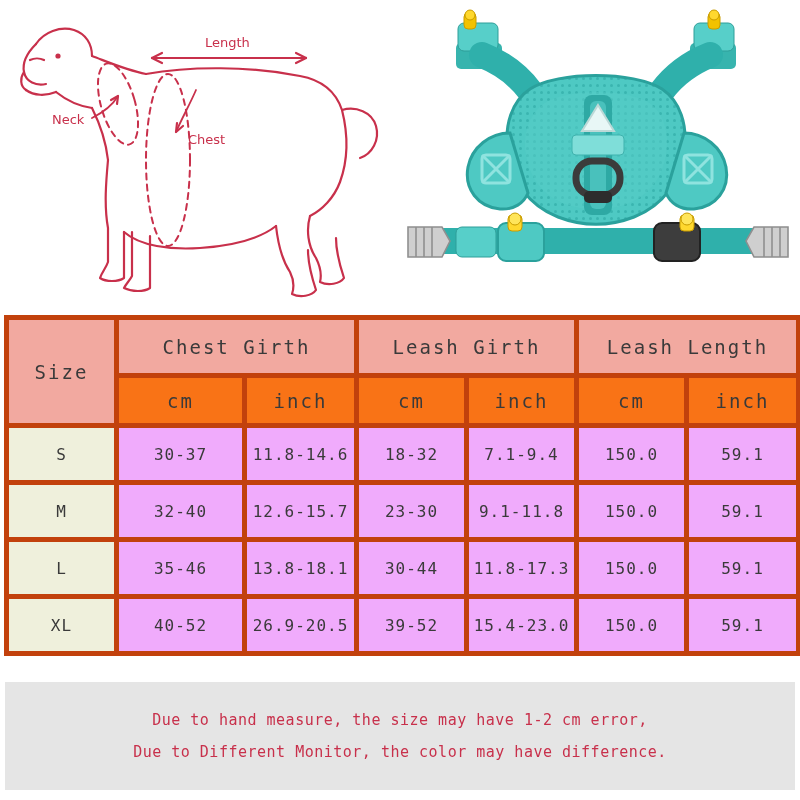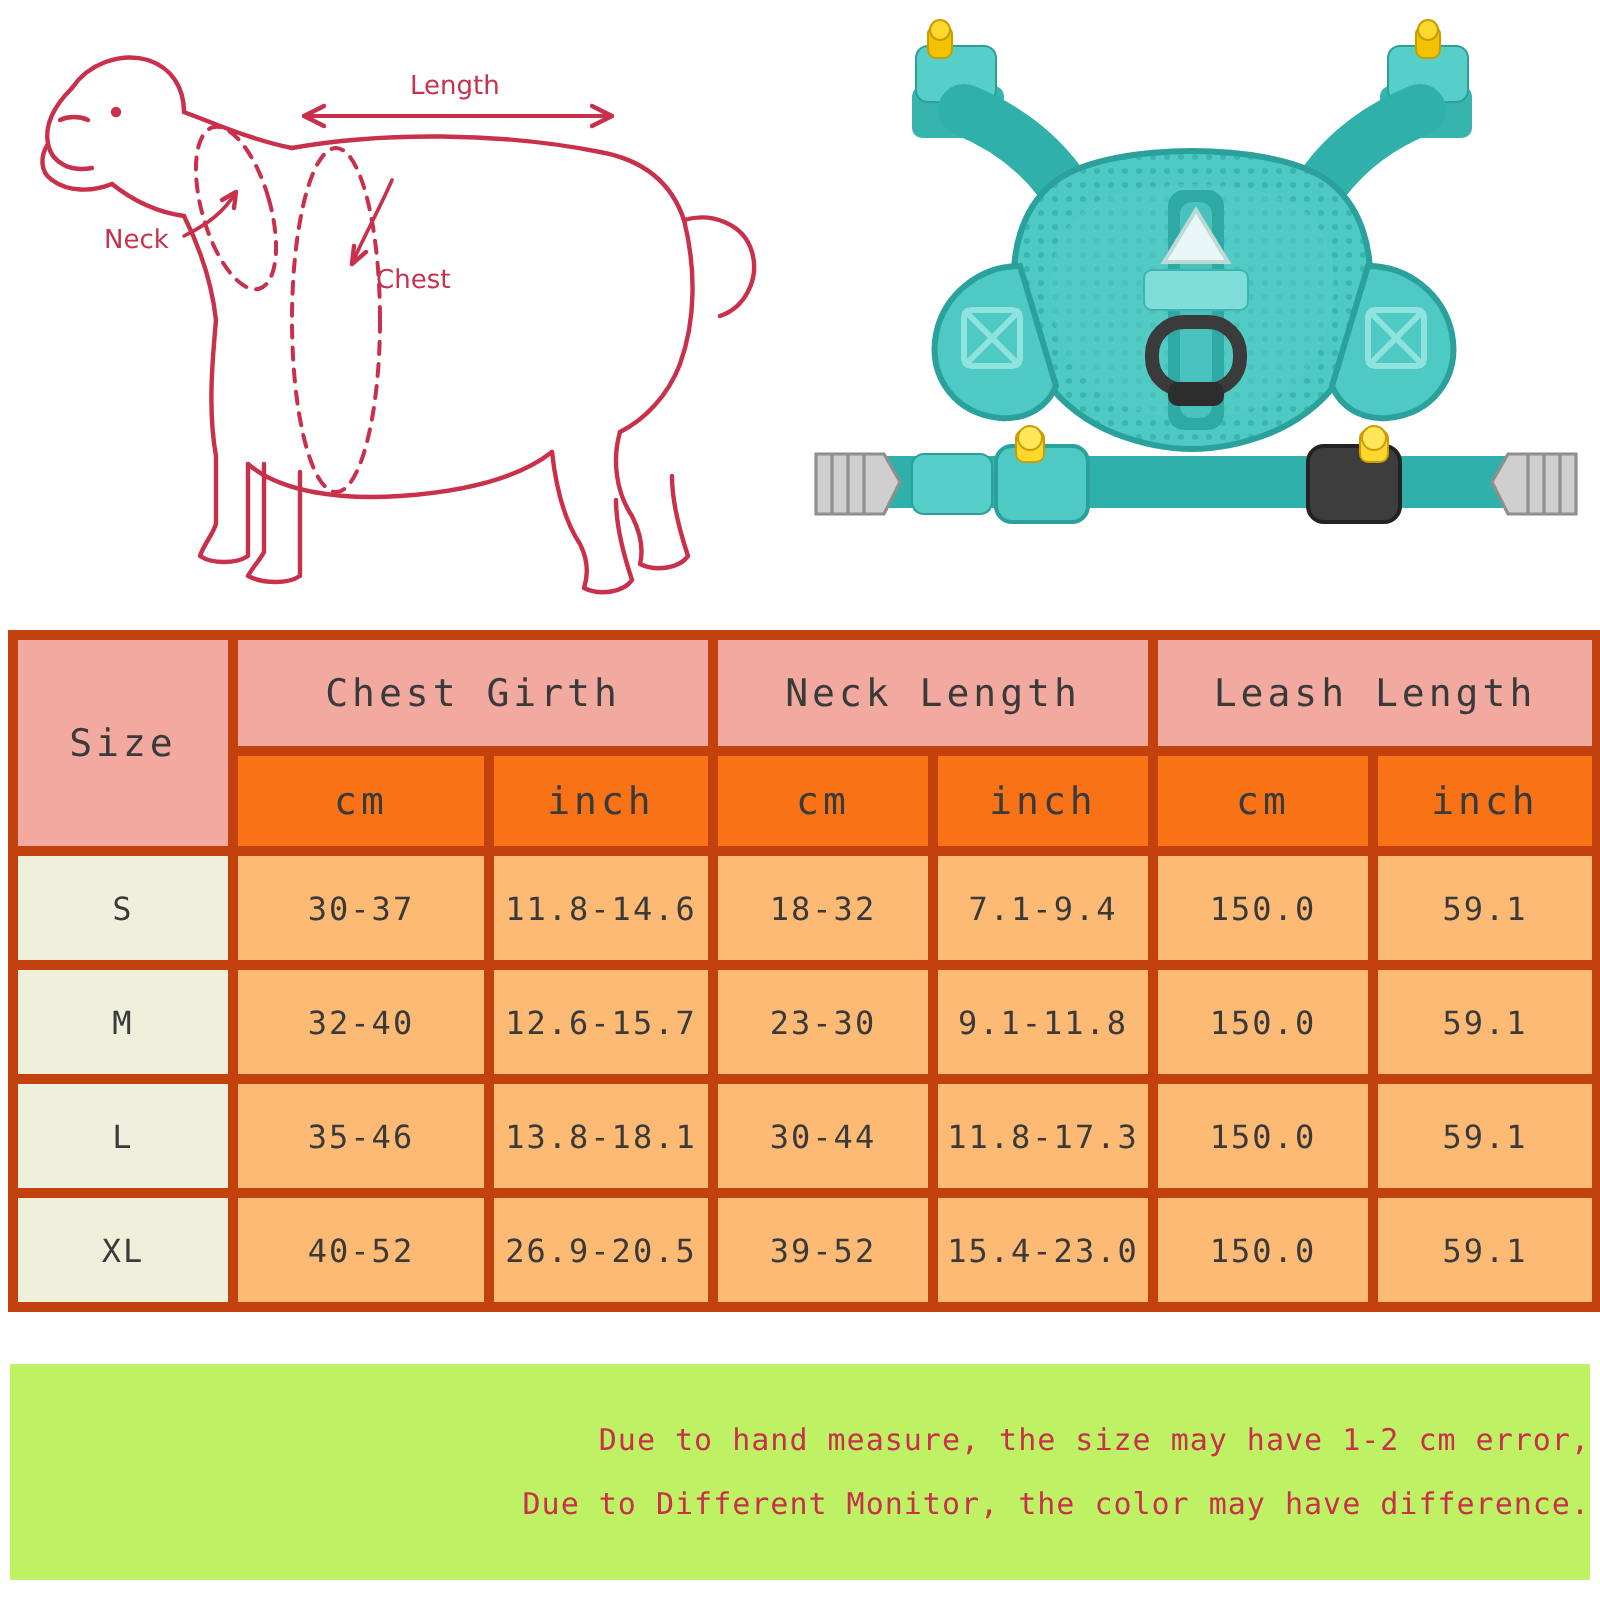--- a/index.html
+++ b/index.html
@@ -61,21 +61,21 @@
     color: #3d3d3d;
   }
   .hdr-unit th {
     background: #f97316;
     height: 50px;
     font-size: 19px;
     letter-spacing: 2px;
     color: #3d3d3d;
   }
   tbody tr td {
-    background: #fdba74;
+    background: #f0abfc;
     height: 57px;
     font-size: 16px;
     letter-spacing: 1px;
   }
   tbody tr td.size-cell {
     background: #eff0dc;
   }
   
   col.c-size   { width: 110px; }
   col.c-cg-cm  { width: 128px; }
@@ -84,25 +84,25 @@
   col.c-ng-in  { width: 110px; }
   col.c-ll-cm  { width: 110px; }
   col.c-ll-in  { width: 112px; }
 
   
   .note {
     position: absolute;
     left: 4px; top: 681px;
     width: 792px;
     height: 110px;
-    background: #bef264;
+    background: #e5e5e5;
     border: 1px solid #ffffff;
     display: flex;
     flex-direction: column;
-    align-items: flex-end;
+    align-items: center;
     justify-content: center;
     gap: 14px;
   }
   .note-line {
     color: #c8304b;
     font-family: "DejaVu Sans Mono", "Liberation Mono", monospace;
     font-size: 15px;
     letter-spacing: 0.5px;
     text-align: center;
   }
@@ -253,21 +253,21 @@
           <col class="c-cg-in">
         <col class="c-ng-cm">
           <col class="c-ng-in">
           <col class="c-ll-cm">
           <col class="c-ll-in">
       </colgroup>
       <thead>
         <tr class="hdr-main">
           <th rowspan="2">Size</th>
           <th colspan="2">Chest Girth</th>
-          <th colspan="2">Neck Length</th>
+          <th colspan="2">Leash Girth</th>
           <th colspan="2">Leash Length</th>
         </tr>
         <tr class="hdr-unit">
           <th>cm</th>
           <th>inch</th>
           <th>cm</th>
           <th>inch</th>
           <th>cm</th>
           <th>inch</th>
         </tr>

